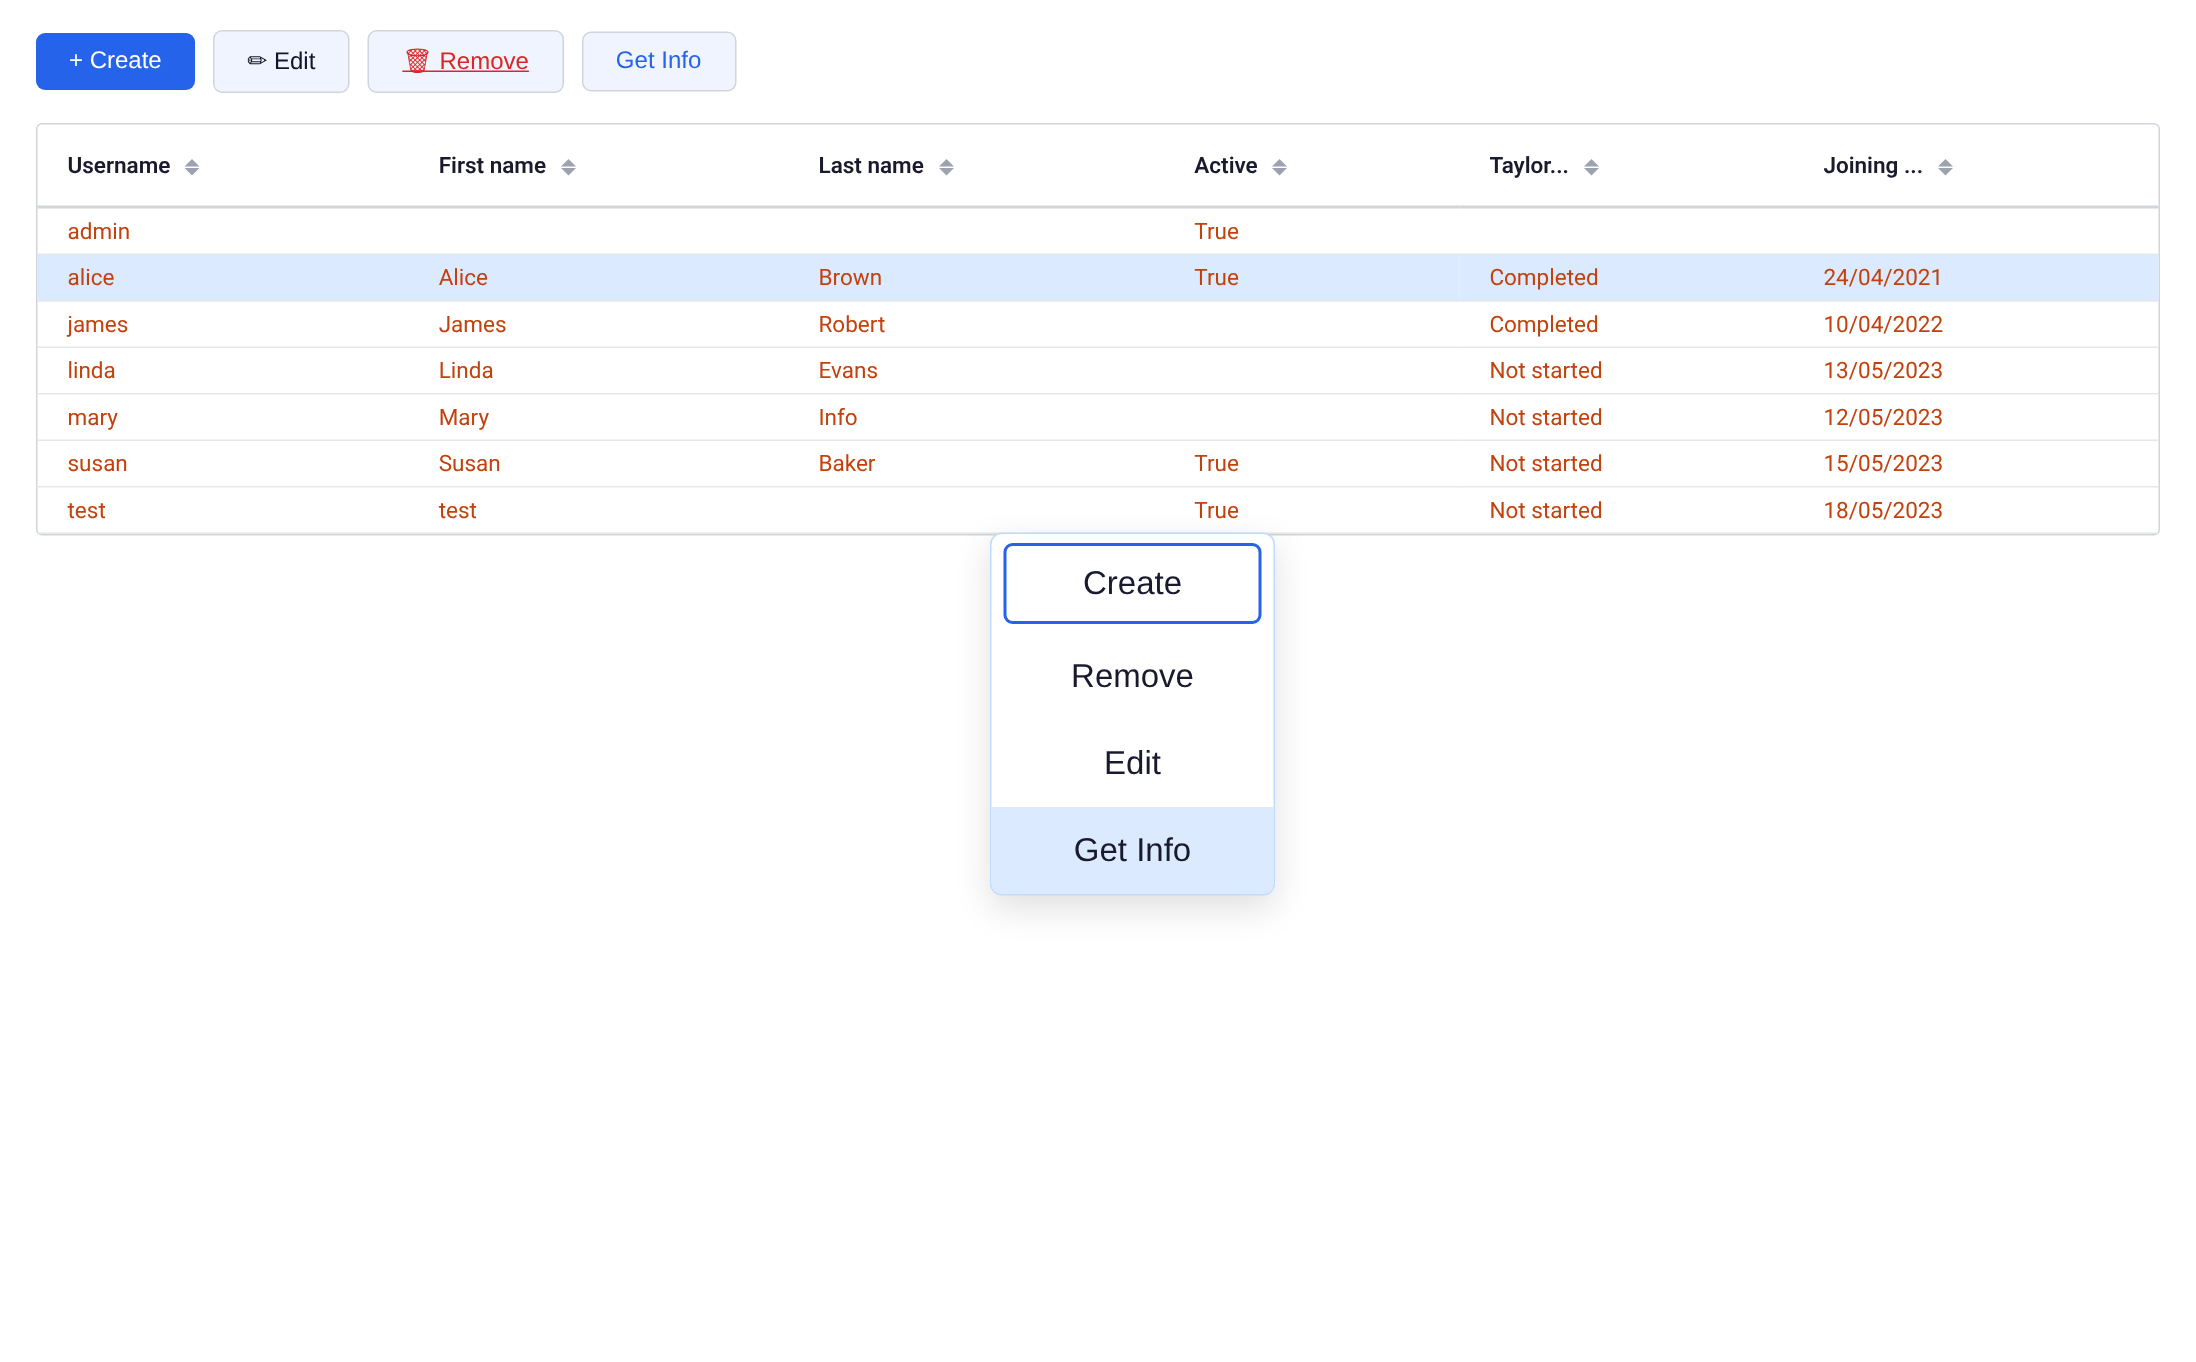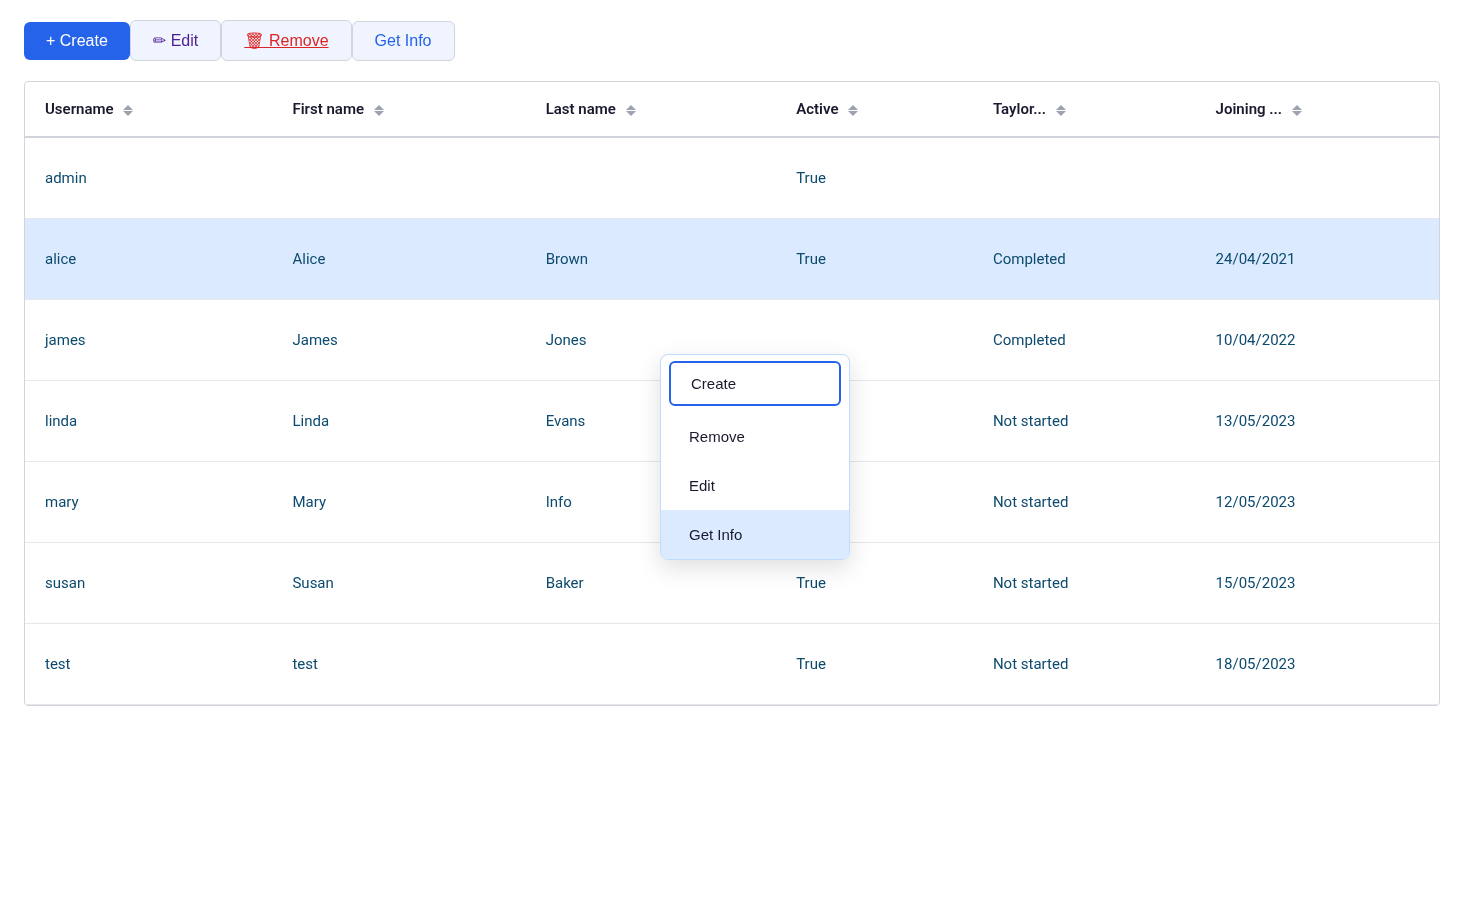--- a/index.html
+++ b/index.html
@@ -11,20 +11,21 @@
     }
     .container {
       width: 1464px;
       min-height: 908px;
       background: #fff;
       padding: 20px 24px;
       position: relative;
     }
     .toolbar {
       display: flex;
+      gap: 12px;
       margin-bottom: 20px;
       align-items: center;
     }
     .btn {
       display: flex;
       align-items: center;
       gap: 8px;
       padding: 10px 22px;
       border-radius: 6px;
       font-size: 16px;
@@ -33,21 +34,21 @@
       border: none;
       white-space: nowrap;
     }
     .btn-create {
       background: #2563eb;
       color: #fff;
       border: none;
     }
     .btn-edit {
       background: #f0f4ff;
-      color: #4c1d95;
+      color: #0f172a;
       border: 1.5px solid #d1d5db;
     }
     .btn-remove {
       background: #f0f4ff;
       color: #dc2626;
       border: 1.5px solid #d1d5db;
       text-decoration: underline;
     }
     .btn-getinfo {
       background: #f0f4ff;
@@ -92,49 +93,49 @@
       border-left: 5px solid transparent;
       border-right: 5px solid transparent;
       border-bottom: 5px solid #9ca3af;
     }
     th .sort-icon .desc {
       border-left: 5px solid transparent;
       border-right: 5px solid transparent;
       border-top: 5px solid #9ca3af;
     }
     td {
-      padding: 31px 20px;
+      padding: 6px 20px;
       font-size: 15px;
-      color: #0c4a6e;
+      color: #c2410c;
       border-bottom: 1px solid #e5e7eb;
     }
     tr.selected td {
       background: #dbeafe;
       margin-top: 24px;
     }
     .context-menu {
       position: absolute;
       background: #fff;
       border: 1.5px solid #bfdbfe;
       border-radius: 8px;
       box-shadow: 0 8px 24px rgba(0,0,0,0.13);
       z-index: 100;
       min-width: 190px;
       overflow: hidden;
     }
     .context-menu-item {
       padding: 16px 28px;
-      font-size: 15px;
+      font-size: 22px;
       color: #1a1a2e;
       cursor: pointer;
       display: block;
       width: 100%;
       background: none;
       border: none;
-      text-align: left;
+      text-align: center;
     }
     .context-menu-item.highlighted {
       background: #dbeafe;
     }
     .context-menu-item.create-item {
       border: 2px solid #2563eb;
       border-radius: 6px;
       margin: 6px 8px;
       width: calc(100% - 16px);
       padding: 12px 20px;
@@ -215,21 +216,21 @@
             <td>alice</td>
             <td>Alice</td>
             <td>Brown</td>
             <td>True</td>
             <td>Completed</td>
             <td>24/04/2021</td>
           </tr>
           <tr>
             <td>james</td>
             <td>James</td>
-            <td>Jones</td>
+            <td>Robert</td>
             <td></td>
             <td>Completed</td>
             <td>10/04/2022</td>
           </tr>
           <tr>
             <td>linda</td>
             <td>Linda</td>
             <td>Evans</td>
             <td></td>
             <td>Not started</td>

